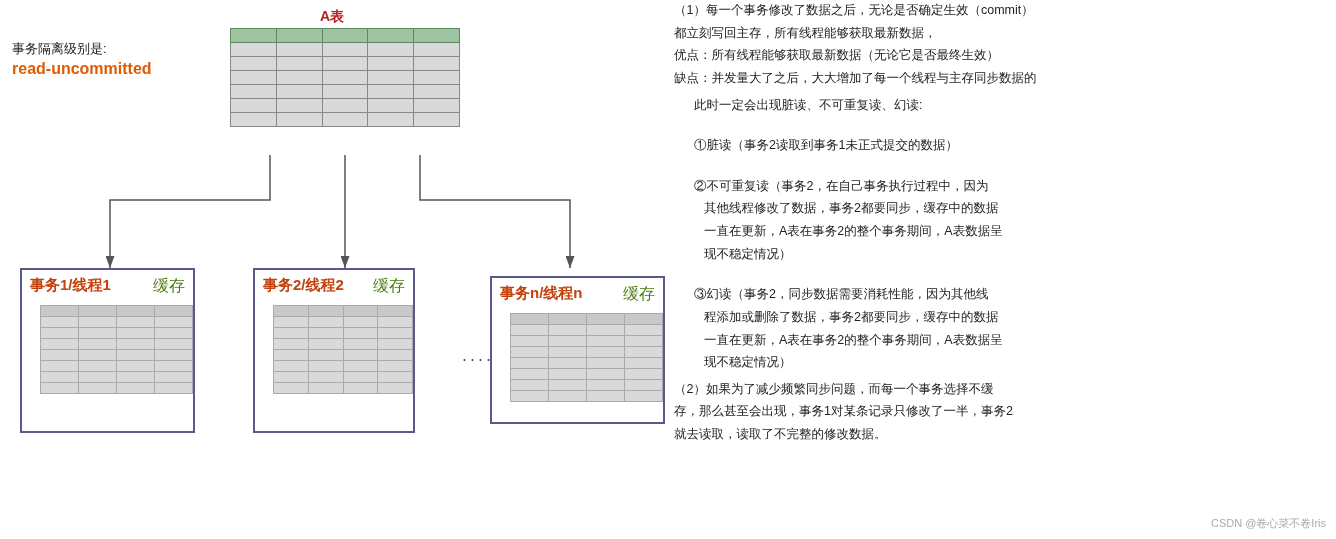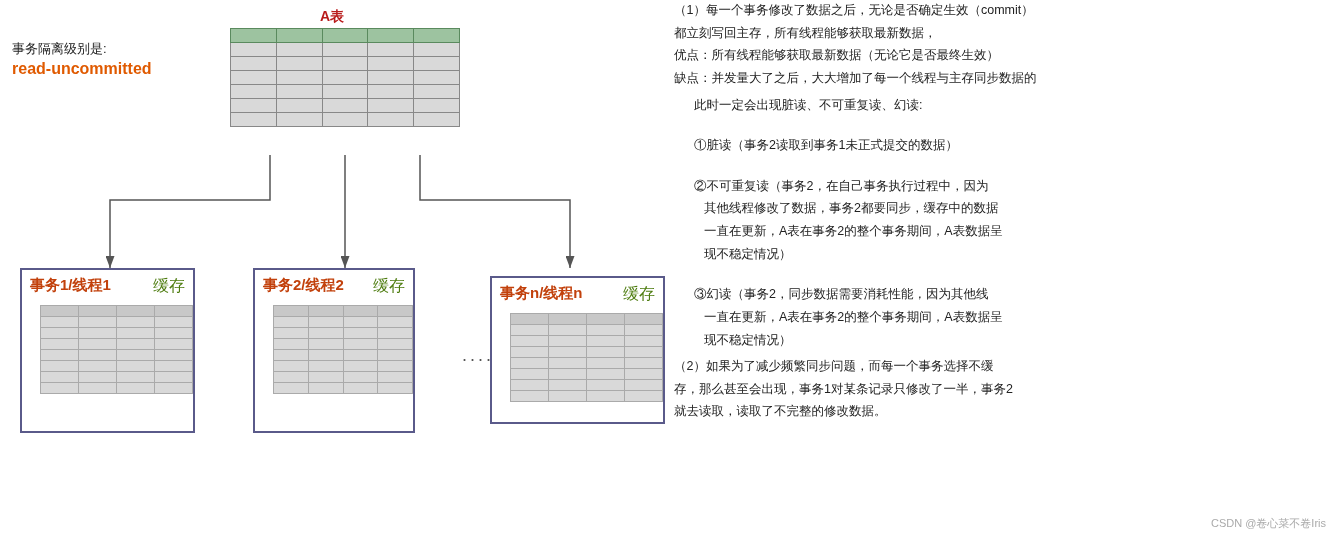--- a/index.html
+++ b/index.html
@@ -419,20 +419,21 @@
   <p>都立刻写回主存，所有线程能够获取最新数据，</p>
   <p>优点：所有线程能够获取最新数据（无论它是否最终生效）</p>
   <p>缺点：并发量大了之后，大大增加了每一个线程与主存同步数据的</p>
   <p class="indent section2">此时一定会出现脏读、不可重复读、幻读:</p>
   <p class="indent">①脏读（事务2读取到事务1未正式提交的数据）</p>
   <p class="indent">②不可重复读（事务2，在自己事务执行过程中，因为</p>
   <p class="indent2">其他线程修改了数据，事务2都要同步，缓存中的数据</p>
   <p class="indent2">一直在更新，A表在事务2的整个事务期间，A表数据呈</p>
   <p class="indent2">现不稳定情况）</p>
   <p class="indent">③幻读（事务2，同步数据需要消耗性能，因为其他线</p>
+  <p class="indent2">程添加或删除了数据，事务2都要同步，缓存中的数据</p>
   <p class="indent2">一直在更新，A表在事务2的整个事务期间，A表数据呈</p>
   <p class="indent2">现不稳定情况）</p>
   <p class="section2">（2）如果为了减少频繁同步问题，而每一个事务选择不缓</p>
   <p>存，那么甚至会出现，事务1对某条记录只修改了一半，事务2</p>
   <p>就去读取，读取了不完整的修改数据。</p>
 </div>
 
 <div class="watermark">CSDN @卷心菜不卷Iris</div>
 
 </body></html>

